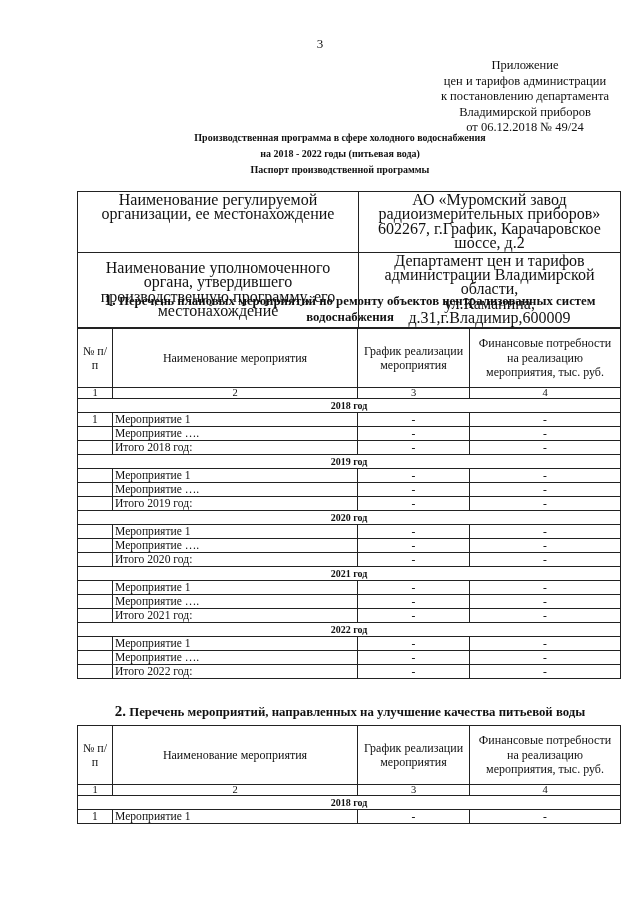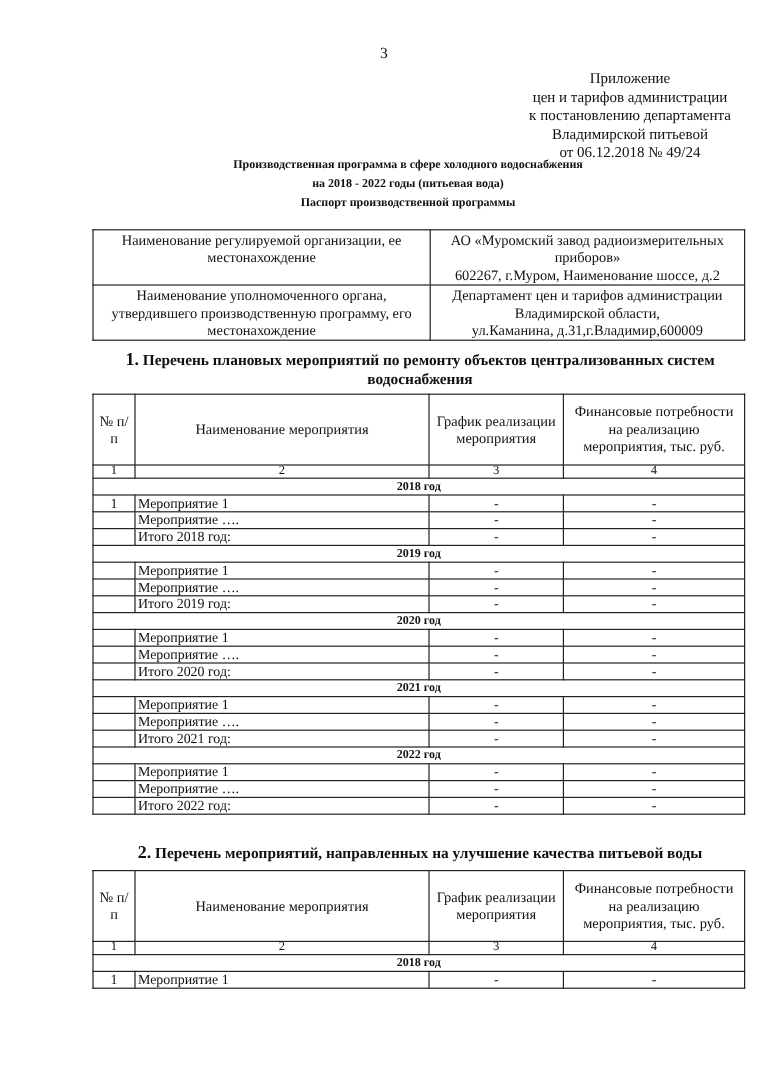--- a/index.html
+++ b/index.html
@@ -14,21 +14,21 @@
     left: 420px; width: 210px; top: 58px; text-align: center;
     font-size: 12.5px; line-height: 15.5px;
   }
   .titles {
     left: 60px; width: 560px; top: 130px; text-align: center;
     font-size: 10px; font-weight: bold; line-height: 16px;
   }
   table { border-collapse: collapse; table-layout: fixed; position: absolute; }
   td { border: 1px solid #222; padding: 0 2px; font-size: 11.6px; line-height: 13.5px; vertical-align: middle; overflow: hidden; white-space: nowrap; }
   .passport { left: 77px; top: 191px; width: 543px; }
-  .passport td { text-align: center; font-size: 12px; line-height: 14.4px; white-space: normal; padding: 1px 3px; }
+  .passport td { text-align: center; font-size: 16px; line-height: 14.4px; white-space: normal; padding: 1px 3px; }
   .passport col.c1 { width: 281px; }
   .passport col.c2 { width: 262px; }
   .section-title {
     left: 80px; width: 540px; text-align: center; font-weight: bold;
     font-size: 12.8px; line-height: 16px;
   }
   .section-title .num { font-size: 15px; }
   .plan { left: 77px; width: 543px; border-radius: 18px; }
   .plan col.c1 { width: 35px; }
   .plan col.c2 { width: 245px; }
@@ -44,41 +44,41 @@
 </style>
 </head>
 <body>
 
 <div class="abs page-num">3</div>
 
 <div class="abs appendix">
   <div>Приложение</div>
   <div>цен и тарифов администрации</div>
   <div>к постановлению департамента</div>
-  <div>Владимирской питьевой</div>
+  <div>Владимирской приборов</div>
   <div>от 06.12.2018 № 49/24</div>
 </div>
 
 <div class="abs titles">
   <div>Производственная программа в сфере холодного водоснабжения</div>
   <div>на 2018 - 2022 годы (питьевая вода)</div>
   <div>Паспорт производственной программы</div>
 </div>
 
 <table class="passport">
   <colgroup>
       <col class="c1">
       <col class="c2">
     </colgroup>
   <tbody>
       <tr style="height:46px;">
     <td style="vertical-align:top;">Наименование регулируемой организации, ее местонахождение</td>
     <td>
       <div>АО «Муромский завод радиоизмерительных приборов»</div>
-      <div>602267, г.Муром, Наименование шоссе, д.2</div>
+      <div>602267, г.График, Карачаровское шоссе, д.2</div>
     </td>
   </tr>
   <tr style="height:44px;">
     <td>Наименование уполномоченного органа, утвердившего производственную программу, его местонахождение</td>
     <td>
       <div>Департамент цен и тарифов администрации Владимирской области,</div>
       <div>ул.Каманина, д.31,г.Владимир,600009</div>
     </td>
   </tr>
 </tbody>

